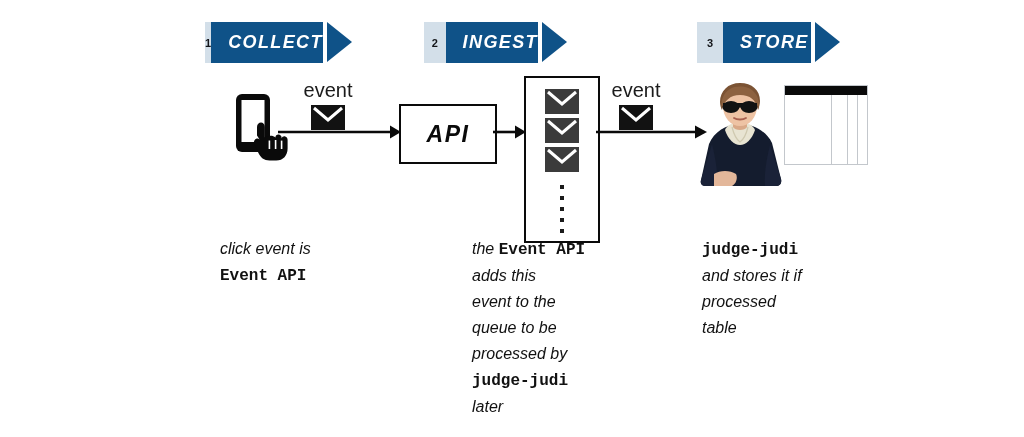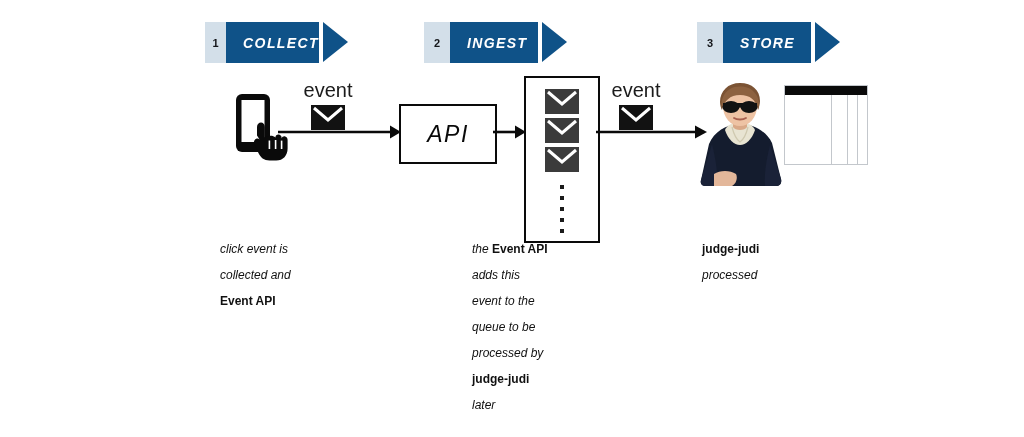--- a/index.html
+++ b/index.html
@@ -35,21 +35,21 @@
     font-size: 11px;
     font-weight: bold;
     display: flex;
     align-items: center;
     justify-content: center;
     letter-spacing: 0px;
   }
   .banner-body {
     background: #0f5288;
     color: #ffffff;
-    font-size: 14px;
+    font-size: 18px;
     font-weight: bold;
     font-style: italic;
     letter-spacing: 1.4px;
     display: flex;
     align-items: center;
     padding-left: 17px;
     flex: 1 1 auto;
   }
   .banner-arrow {
     width: 0;
@@ -88,21 +88,21 @@
   .api-box {
     position: absolute;
     border: 2.5px solid #0a0a0a;
     background: #ffffff;
     display: flex;
     align-items: center;
     justify-content: center;
   }
   .api-box .api-text {
     font-size: 23px;
-    font-weight: normal;
+    font-weight: bold;
     font-style: italic;
     color: #0a0a0a;
     letter-spacing: 1.5px;
   }
 
   
   .queue-box {
     position: absolute;
     border: 2.5px solid #0a0a0a;
     background: #ffffff;
@@ -149,30 +149,31 @@
     position: absolute;
     top: 0;
     bottom: 0;
     width: 1px;
     background: #c3c7cc;
   }
 
   
   .caption {
     position: absolute;
-    font-size: 12px;
+    font-size: 16px;
     line-height: 26px;
     color: #111111;
     font-style: italic;
     white-space: pre-line;
     font-family: "Liberation Sans", sans-serif;
   }
   .caption b {
     font-weight: bold;
     font-style: normal;
+    font-family: Liberation Mono, monospace;
   }
   .cap-line { display: block; }
 </style>
 </head>
 <body>
 
 <div id="canvas">
 
   <div class="banner" style="left:205px; top:22px; width:143px;">
     <div class="banner-num">1</div>
@@ -342,19 +343,19 @@
 
   <div class="table-icon" style="left:784px; top:85px; width:84px; height:80px;">
     <div class="t-head"></div>
     <div class="t-cols">
       <span style="left:46px;"></span>
       <span style="left:62px;"></span>
       <span style="left:72px;"></span>
     </div>
   </div>
 
-  <div class="caption" style="left:220px; top:236px; width:170px;"><span class="cap-line"><span>click event is</span></span><span class="cap-line"><span>collected and</span></span><span class="cap-line"><b>Event API</b></span></div>
+  <div class="caption" style="left:220px; top:236px; width:170px;"><span class="cap-line"><span>click event is</span></span><span class="cap-line"><b>Event API</b></span></div>
 
   <div class="caption" style="left:472px; top:236px; width:150px;"><span class="cap-line"><span>the </span><b>Event API</b></span><span class="cap-line"><span>adds this</span></span><span class="cap-line"><span>event to the</span></span><span class="cap-line"><span>queue to be</span></span><span class="cap-line"><span>processed by</span></span><span class="cap-line"><b>judge-judi</b></span><span class="cap-line"><span>later</span></span></div>
 
-  <div class="caption" style="left:702px; top:236px; width:150px;"><span class="cap-line"><b>judge-judi</b></span><span class="cap-line"><span>processed</span></span></div>
+  <div class="caption" style="left:702px; top:236px; width:150px;"><span class="cap-line"><b>judge-judi</b></span><span class="cap-line"><span>and stores it if</span></span><span class="cap-line"><span>processed</span></span><span class="cap-line"><span>table</span></span></div>
 
 </div>
 
 </body></html>

